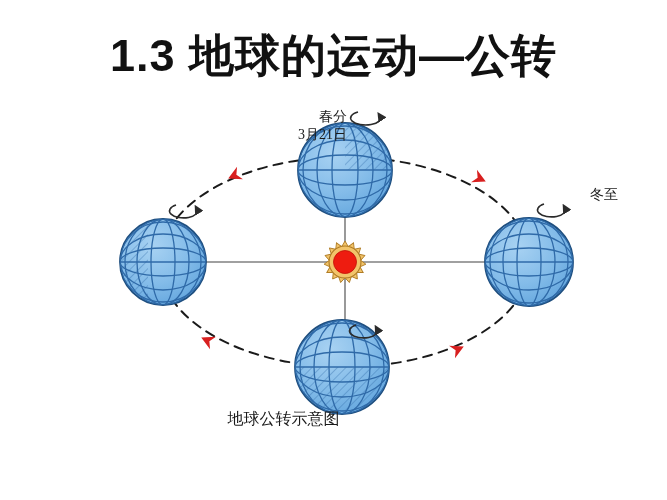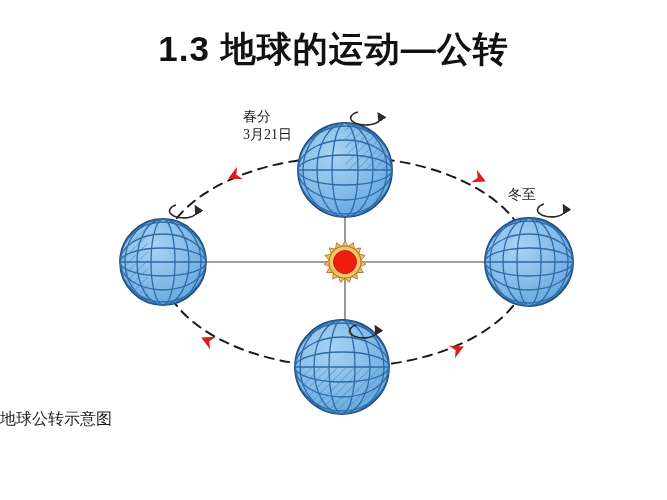--- a/index.html
+++ b/index.html
@@ -21,52 +21,53 @@
     background: #ffffff;
   }
   #title {
     position: absolute;
     top: 26px;
     left: 0;
     width: 667px;
     text-align: center;
     font-family: "Liberation Sans", "DejaVu Sans", sans-serif;
     font-weight: bold;
-    font-size: 35px;
+    font-size: 45px;
     letter-spacing: 1px;
     color: #111111;
     white-space: nowrap;
   }
   #diagram {
     position: absolute;
     top: 0;
     left: 0;
     width: 667px;
     height: 500px;
   }
   .label {
     position: absolute;
-    text-align: left;
+    text-align: right;
     font-family: "Liberation Serif", "DejaVu Serif", serif;
     font-size: 14px;
     line-height: 1.25;
     color: #1a1a1a;
     white-space: nowrap;
   }
   .label .lbl-name { display: block; }
   .label .lbl-date { display: block; }
   #label-spring { left: 243px; top: 108px; width: 104px; }
   #label-summer { left: 98px; top: 186px; width: 104px; }
   #label-winter { left: 508px; top: 186px; width: 110px; }
   #label-autumn { left: 378px; top: 360px; width: 100px; text-align: left; }
   #caption {
     position: absolute;
     left: 0;
     top: 409px;
     width: 567px;
+    text-align: center;
     font-family: "Liberation Sans", "DejaVu Sans", sans-serif;
     font-size: 16px;
     color: #1a1a1a;
     white-space: nowrap;
   }
 </style>
 </head>
 <body>
 
 <div id="page">

